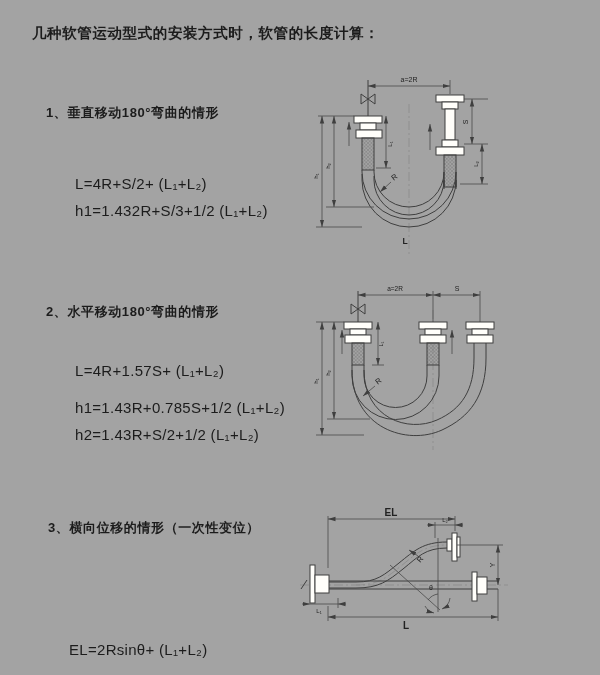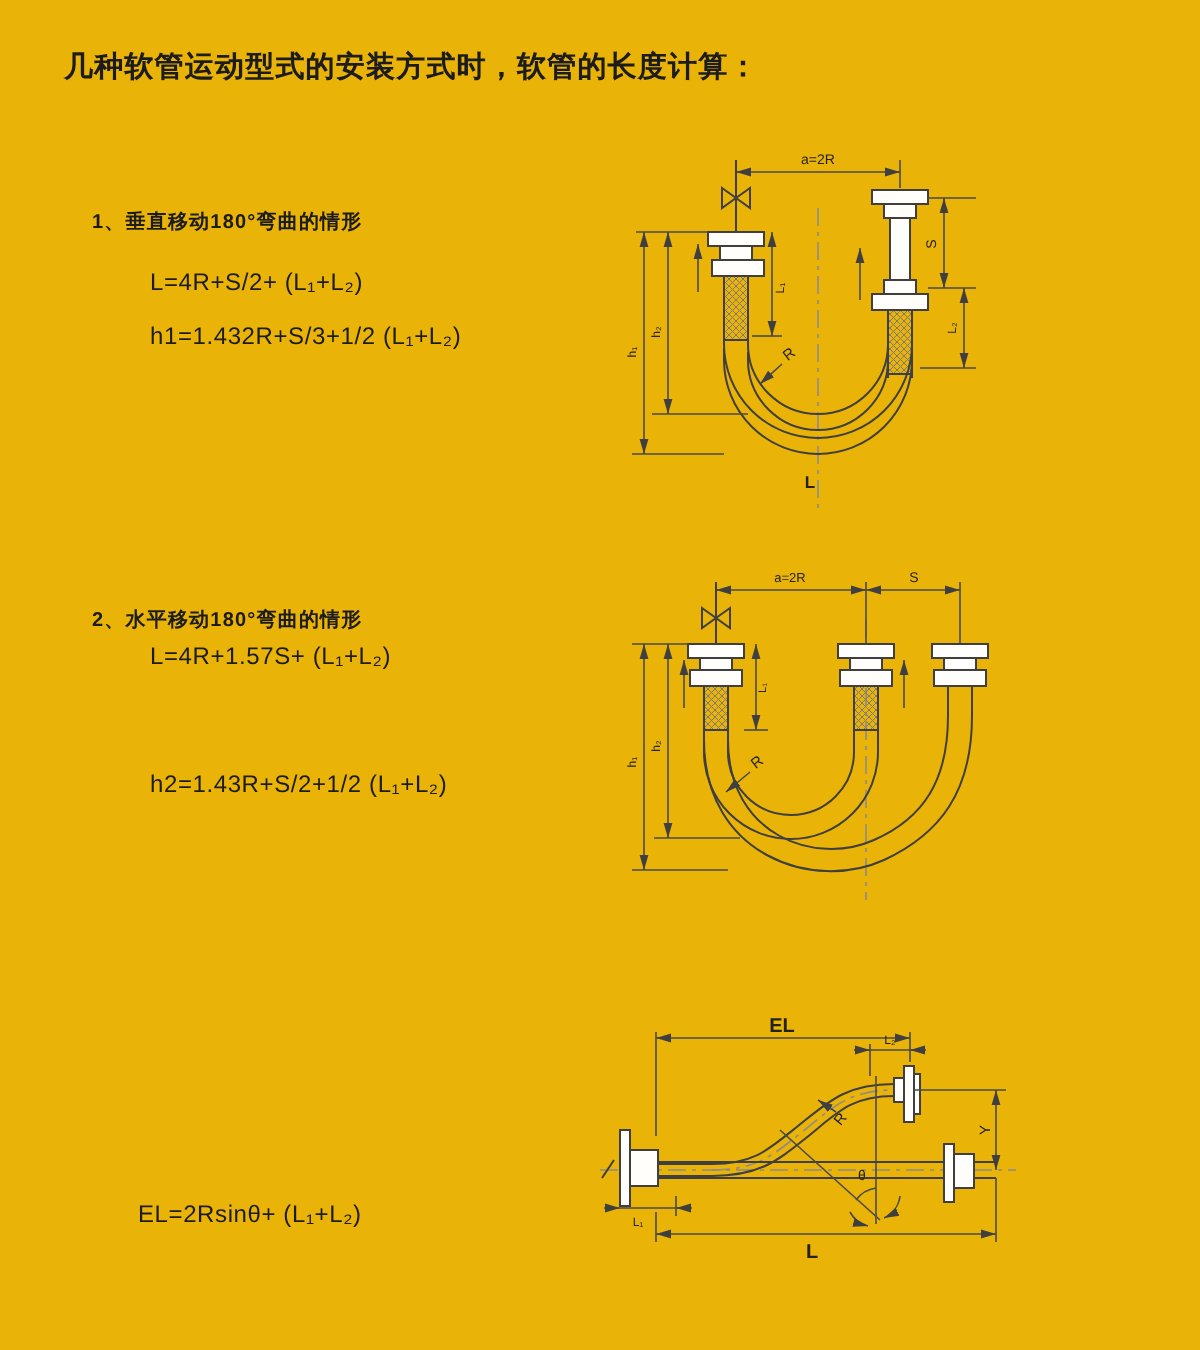--- a/index.html
+++ b/index.html
@@ -1,46 +1,48 @@
 <!DOCTYPE html>
 <html><head>
 <meta charset="utf-8">
 <style>
   html,body{margin:0;padding:0;background:#e8e8e8;}
   .page{
     position:relative;width:600px;height:675px;margin:0 auto;
-    background:#eab308;overflow:hidden;
+    background:#a3a3a3;overflow:hidden;
     font-family:"Liberation Sans","DejaVu Sans",sans-serif;
     color:#1c1c1c;
   }
   .title{position:absolute;left:32px;top:24px;font-size:14.5px;font-weight:700;letter-spacing:.6px;white-space:nowrap;}
-  .heading{position:absolute;font-size:10px;font-weight:700;letter-spacing:.6px;white-space:nowrap;}
-  .formula{position:absolute;font-size:12px;font-weight:400;letter-spacing:.3px;white-space:nowrap;}
+  .heading{position:absolute;font-size:13px;font-weight:700;letter-spacing:.6px;white-space:nowrap;}
+  .formula{position:absolute;font-size:15px;font-weight:400;letter-spacing:.3px;white-space:nowrap;margin-top:41px;}
   svg{position:absolute;overflow:visible;}
   svg text{font-family:"Liberation Sans","DejaVu Sans",sans-serif;fill:#222;stroke:none;}
   .draw{stroke:#3f3f3f;stroke-width:1;fill:none;}
   .thin{stroke:#4a4a4a;stroke-width:.8;fill:none;}
   .cl{stroke:#8c8c8c;stroke-width:.8;fill:none;stroke-dasharray:9 3 2 3;}
   .fit{stroke:#3f3f3f;stroke-width:1;fill:#fffefa;}
 </style>
 </head>
 <body>
 
 <div class="page">
 
   <div class="title">几种软管运动型式的安装方式时，软管的长度计算：</div>
 
   <div class="heading" style="left:46px;top:104px">1、垂直移动180°弯曲的情形</div>
   <div class="formula" style="left:75px;top:134px">L=4R+S/2+ (L₁+L₂)</div>
   <div class="formula" style="left:75px;top:161px">h1=1.432R+S/3+1/2 (L₁+L₂)</div>
 
   <div class="heading" style="left:46px;top:303px">2、水平移动180°弯曲的情形</div>
   <div class="formula" style="left:75px;top:321px">L=4R+1.57S+ (L₁+L₂)</div>
+  <div class="formula" style="left:75px;top:358px">h1=1.43R+0.785S+1/2 (L₁+L₂)</div>
   <div class="formula" style="left:75px;top:385px">h2=1.43R+S/2+1/2 (L₁+L₂)</div>
 
+  <div class="heading" style="left:48px;top:519px">3、横向位移的情形（一次性变位）</div>
   <div class="formula" style="left:69px;top:600px">EL=2Rsinθ+ (L₁+L₂)</div>
 
   <svg style="left:312px;top:66px" width="278" height="196" viewBox="0 0 278 196">
     <defs>
       <marker id="a1" markerUnits="userSpaceOnUse" markerWidth="8" markerHeight="6" refX="7.5" refY="3" orient="auto-start-reverse">
         <path d="M0,0.8 L7.5,3 L0,5.2 Z" fill="#3f3f3f"></path>
       </marker>
       <pattern id="br1" patternUnits="userSpaceOnUse" width="3.5" height="3.5">
         <path d="M0,3.5 L3.5,0 M0,0 L3.5,3.5" stroke="#7a7a7a" stroke-width="0.5"></path>
       </pattern>

